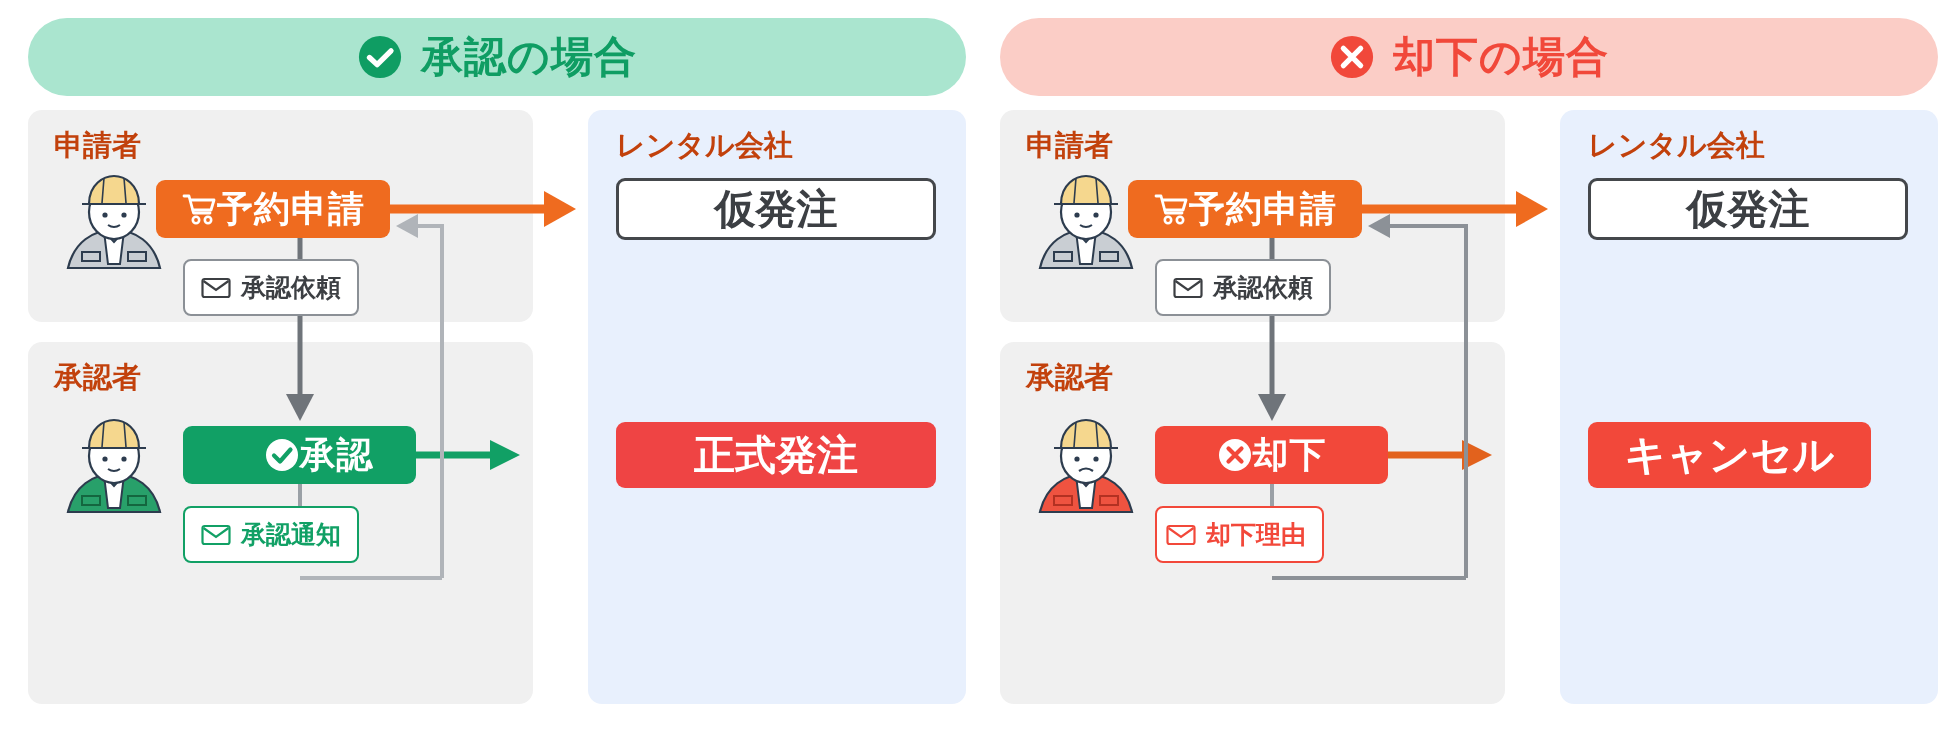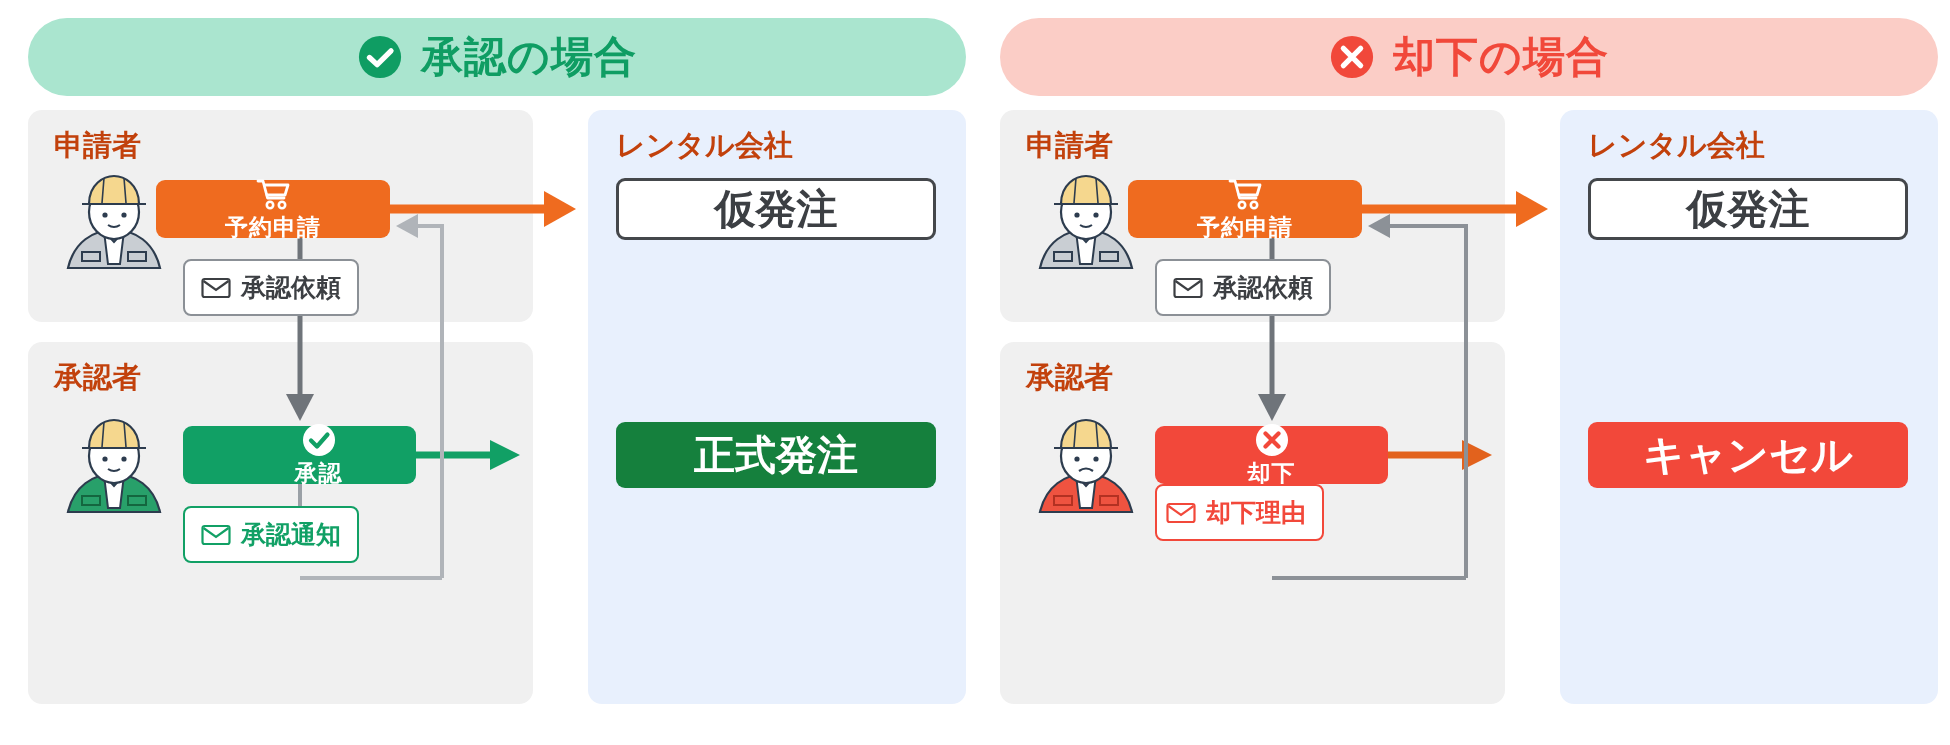--- a/index.html
+++ b/index.html
@@ -60,40 +60,39 @@
   
   .avatar { position: absolute; width: 108px; height: 104px; }
 
   
   .btn {
     position: absolute;
     border-radius: 9px;
     display: flex; align-items: center; justify-content: center;
     gap: 0;
     color: #ffffff;
-    font-size: 23px; font-weight: 700;
+    font-size: 36px; font-weight: 700;
     letter-spacing: 1px;
     white-space: nowrap;
-    flex-direction: column;
   }
   .btn-orange { background: #ef6b1f; }
   .btn-green  { background: #11a065; padding-left: 38px; }
   .btn-red    { background: #f2483a; }
   .btn-icon { width: 36px; height: 36px; flex: 0 0 auto; }
 
   
   .obox {
     position: absolute;
     border-radius: 9px;
     display: flex; align-items: center; justify-content: center;
     font-size: 41px; font-weight: 700;
     white-space: nowrap;
   }
   .obox-outline { background: #ffffff; border: 3px solid #44474b; color: #3c3f43; }
-  .obox-blue    { background: #15803d; color: #ffffff; }
+  .obox-blue    { background: #ef4444; color: #ffffff; }
   .obox-red     { background: #f2483a; color: #ffffff; }
 
   
   .chip {
     position: absolute;
     height: 57px;
     border-radius: 8px;
     background: #ffffff;
     display: flex; align-items: center; justify-content: center;
     gap: 10px;
@@ -326,30 +325,30 @@
     </svg>
 
     <div class="btn btn-red" style="left:155px; top:426px; width:233px; height:58px;">
       <svg class="btn-icon" viewBox="0 0 36 36">
         <circle cx="18" cy="18" r="16" fill="#ffffff"></circle>
         <path d="M11.5 11.5 L24.5 24.5 M24.5 11.5 L11.5 24.5" fill="none" stroke="#f2483a" stroke-width="4.2" stroke-linecap="round"></path>
       </svg>
       <span>却下</span>
     </div>
 
-    <div class="chip chip-red" style="left:155px; top:484px;padding-left:9px;">
+    <div class="chip chip-red" style="left:155px; top:506px;padding-left:9px;">
       <svg class="chip-icon" viewBox="0 0 30 22">
         <rect x="1.5" y="2" width="27" height="18" rx="2" fill="none" stroke="#f2483a" stroke-width="2.2"></rect>
         <path d="M2.5 4 L15 13 L27.5 4" fill="none" stroke="#f2483a" stroke-width="2.2"></path>
       </svg>
       <span>却下理由</span>
     </div>
 
     <div class="obox obox-outline" style="left:588px; top:178px; width:320px; height:62px;">
       <span>仮発注</span>
     </div>
 
-    <div class="obox obox-red" style="left:588px; top:422px; width:320px; height:66px;">
+    <div class="obox obox-red" style="left:588px; top:422px; width:283px; height:66px;">
       <span>キャンセル</span>
     </div>
   </div>
 
 </div>
 
 </body></html>

